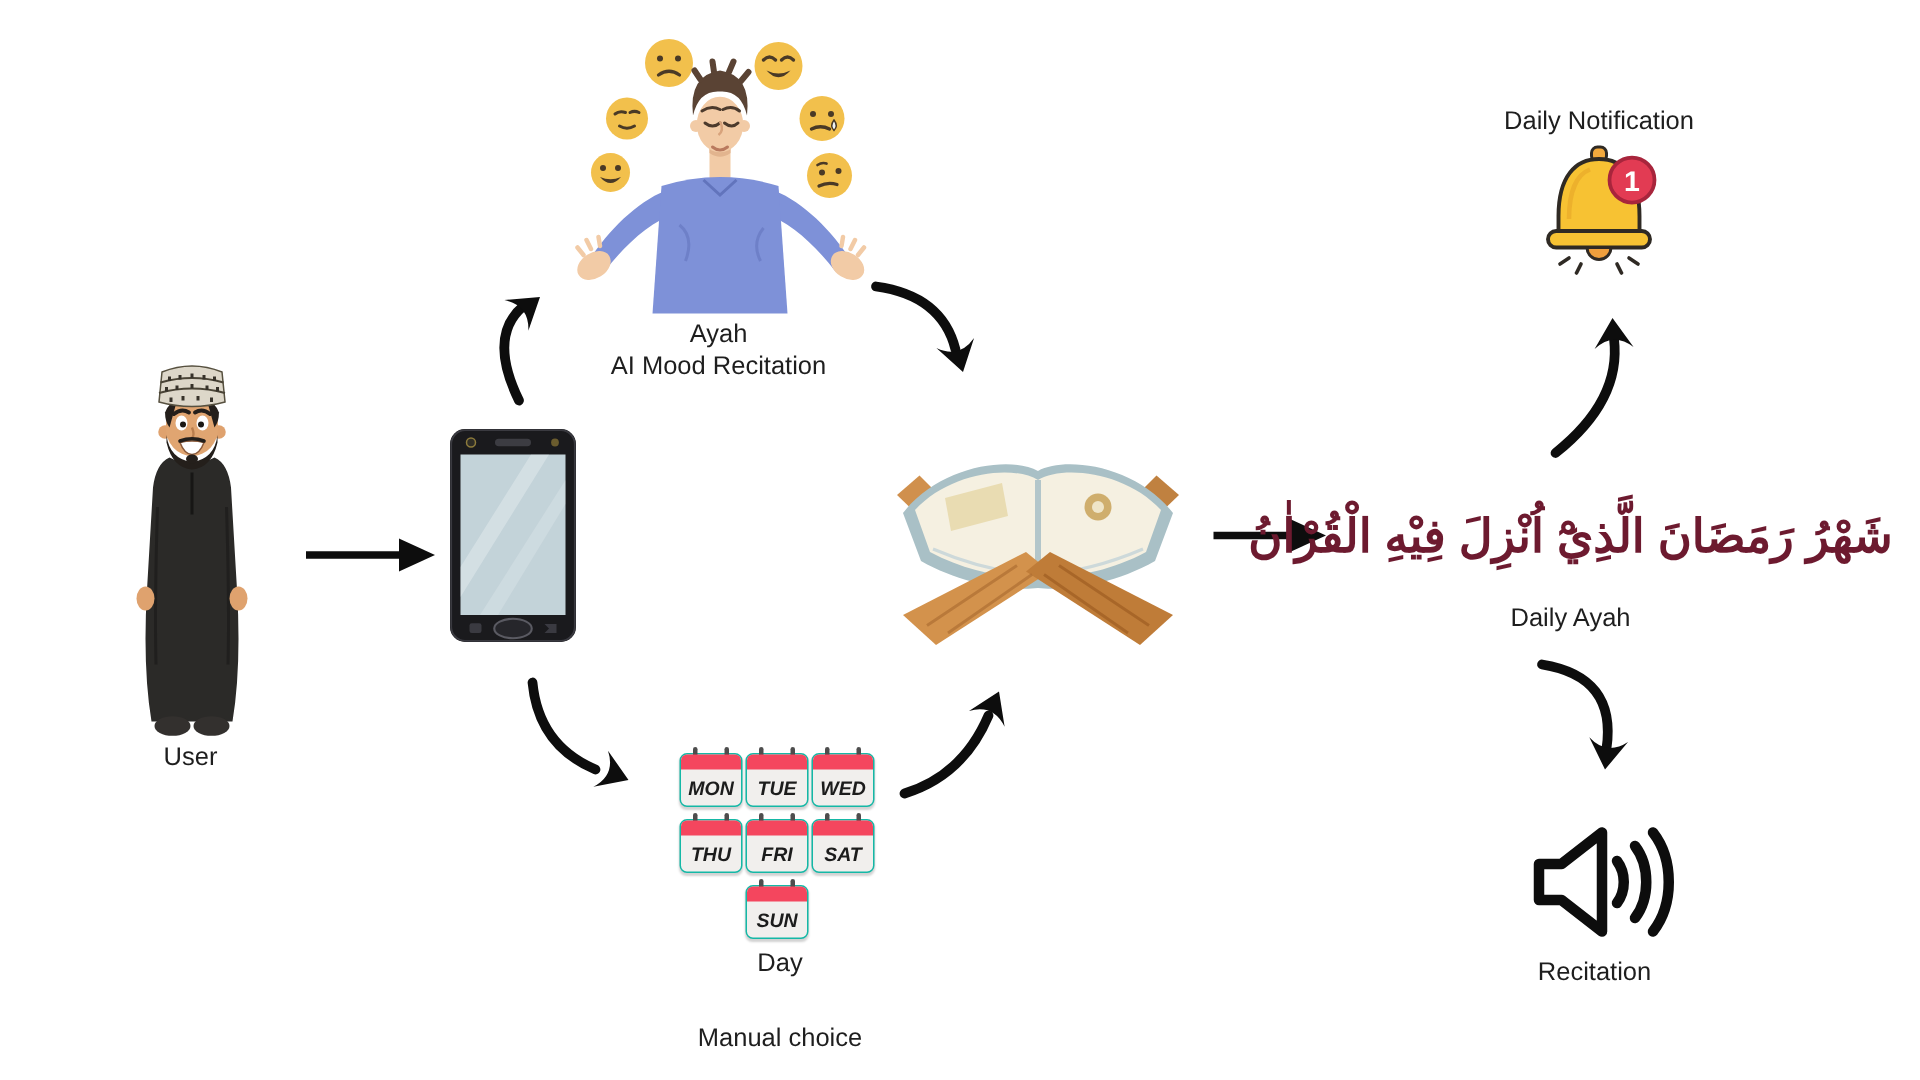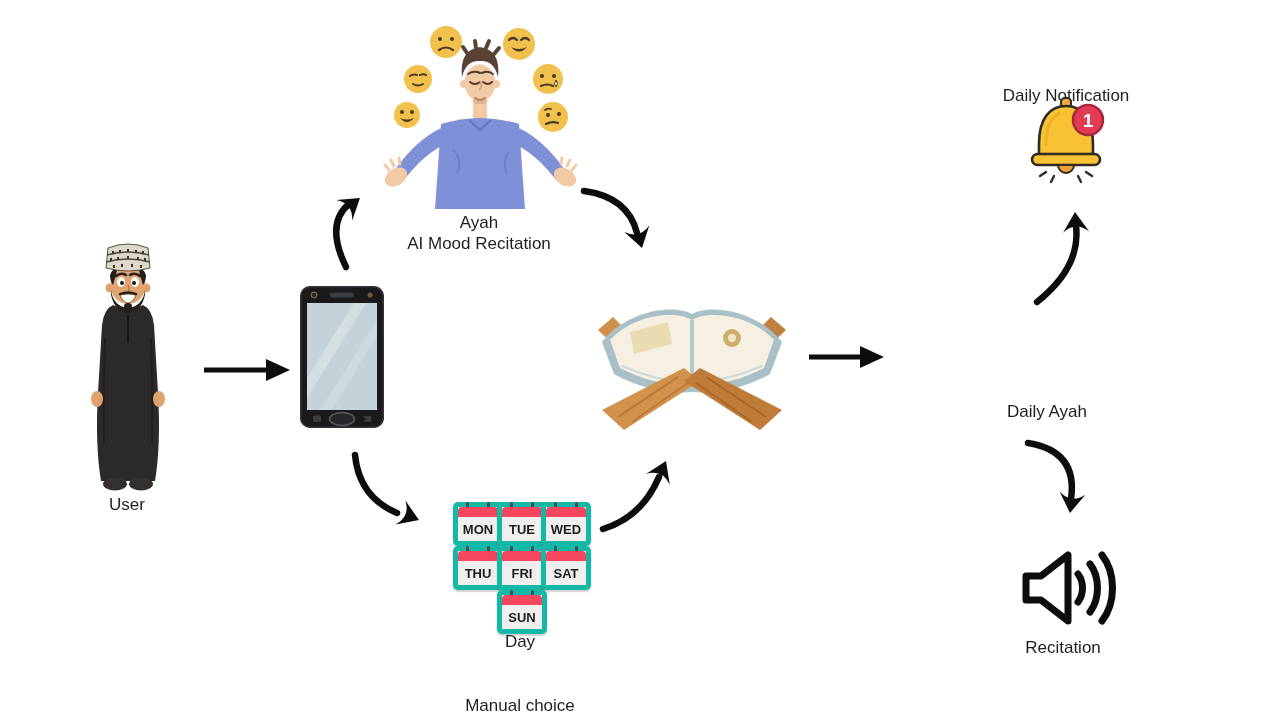--- a/index.html
+++ b/index.html
@@ -2,22 +2,22 @@
 <html><head>
 <meta charset="utf-8">
 <style>
   html,body{margin:0;padding:0;background:#ffffff;width:1280px;height:720px;overflow:hidden;
     font-family:"Liberation Sans", sans-serif;}
   .canvas{position:relative;width:1280px;height:720px;background:#ffffff;}
   .abs{position:absolute;}
   .label{position:absolute;transform:translateX(-50%);color:#1e1e1e;font-size:17px;
     white-space:nowrap;text-align:center;font-weight:500;}
   
-  .cal{position:absolute;width:40px;height:34px;background:#f1efed;border:5px solid #14b8a6;
-    border-radius:5px;box-shadow:0 1.5px 1.5px rgba(0,0,0,.18);}
+  .cal{position:absolute;width:40px;height:34px;background:#f1efed;border:1px solid #14b8a6;
+    border-radius:5px;box-shadow:0 1.5px 1.5px rgba(0,0,0,.18);font-style:italic;}
   .cal .hdr{position:absolute;top:0;left:0;right:0;height:10px;background:#f4465e;
     border-radius:4px 4px 0 0;}
   .cal .pin{position:absolute;top:-5px;width:3px;height:8px;background:#4d4d4d;border-radius:1.5px;}
   .cal .pin.l{left:8px}
   .cal .pin.r{right:8px}
   .cal .day{position:absolute;top:10px;left:0;right:0;bottom:0;display:flex;align-items:center;
     justify-content:center;font-weight:bold;font-size:13px;color:#1c1c1c;}
   
   .ayah{position:absolute;left:1047px;top:322px;transform:translateX(-50%);
     color:#6d1a2f;font-size:31px;font-weight:bold;direction:rtl;white-space:nowrap;
@@ -238,21 +238,21 @@
       <div class="day">SAT</div>
     </div>
     <div class="cal" style="left:497px;top:590px">
       <div class="pin l"></div>
         <div class="pin r"></div>
         <div class="hdr"></div>
       <div class="day">SUN</div>
     </div>
   </div>
   <div class="label" style="left:520px;top:632px">Day</div>
-  <div class="label" style="left:520px;top:696px">Manual choice</div>
+  <div class="label" style="left:520px;top:682px">Manual choice</div>
 
   <svg class="abs" style="left:592px;top:282px" width="200" height="148" viewBox="0 0 200 148">
 
     <polygon points="6,48 21,35 72,86 57,97" fill="#cd8a43" opacity=".95"></polygon>
     <polygon points="194,48 179,35 128,86 143,97" fill="#bd7a36" opacity=".95"></polygon>
 
     <g>
       <path d="M10,60 C35,28 82,22 100,32 C118,22 165,28 190,60 L178,92 C150,108 118,112 100,110 C82,112 50,108 22,92 Z" fill="#a9c0c6"></path>
       <path d="M18,58 C42,32 84,28 100,38 C116,28 158,32 182,58 L172,86 C146,100 118,104 100,102 C82,104 54,100 28,86 Z" fill="#f5f0e1"></path>
       <path d="M100,38 L100,102" stroke="#b3c6ca" stroke-width="4"></path>
@@ -263,23 +263,24 @@
     </g>
 
     <g>
       <polygon points="92,86 108,99 32,148 10,128" fill="#d3924c"></polygon>
       <polygon points="108,86 92,99 168,148 190,128" fill="#bf7c38"></polygon>
       <path d="M86,95 L26,135 M96,101 L40,140" stroke="#a96a2f" stroke-width="2" opacity=".6"></path>
       <path d="M114,95 L174,135 M104,101 L160,140" stroke="#99591f" stroke-width="2" opacity=".6"></path>
     </g>
   </svg>
 
+  <div class="ayah">شَهْرُ رَمَضَانَ الَّذِيْٓ اُنْزِلَ فِيْهِ الْقُرْاٰنُ</div>
   <div class="label" style="left:1047px;top:402px">Daily Ayah</div>
 
-  <div class="label" style="left:1066px;top:86px">Daily Notification</div>
+  <div class="label" style="left:1066px;top:71px">Daily Notification</div>
   <svg class="abs" style="left:1024px;top:94px" width="84" height="92" viewBox="0 0 84 92">
     <rect x="37" y="4" width="10" height="10" rx="4" fill="#f2a93d" stroke="#2f2a24" stroke-width="2"></rect>
     <path d="M15,62 L15,50 C15,24 26,12 42,12 C58,12 69,24 69,50 L69,62 Z" fill="#f7c233" stroke="#2f2a24" stroke-width="2.6"></path>
     <path d="M22,52 C22,32 28,22 36,19" stroke="#e8a92a" stroke-width="3" fill="none" opacity=".7"></path>
     <rect x="8" y="60" width="68" height="11" rx="5.5" fill="#f7c233" stroke="#2f2a24" stroke-width="2.6"></rect>
     <path d="M34,71 a8,8 0 0 0 16,0 Z" fill="#ef9f3d" stroke="#2f2a24" stroke-width="2"></path>
     <g stroke="#2f2a24" stroke-width="2.4" stroke-linecap="round">
       <path d="M22,78 L16,82"></path>
         <path d="M30,82 L27,88"></path>
         <path d="M54,82 L57,88"></path>

